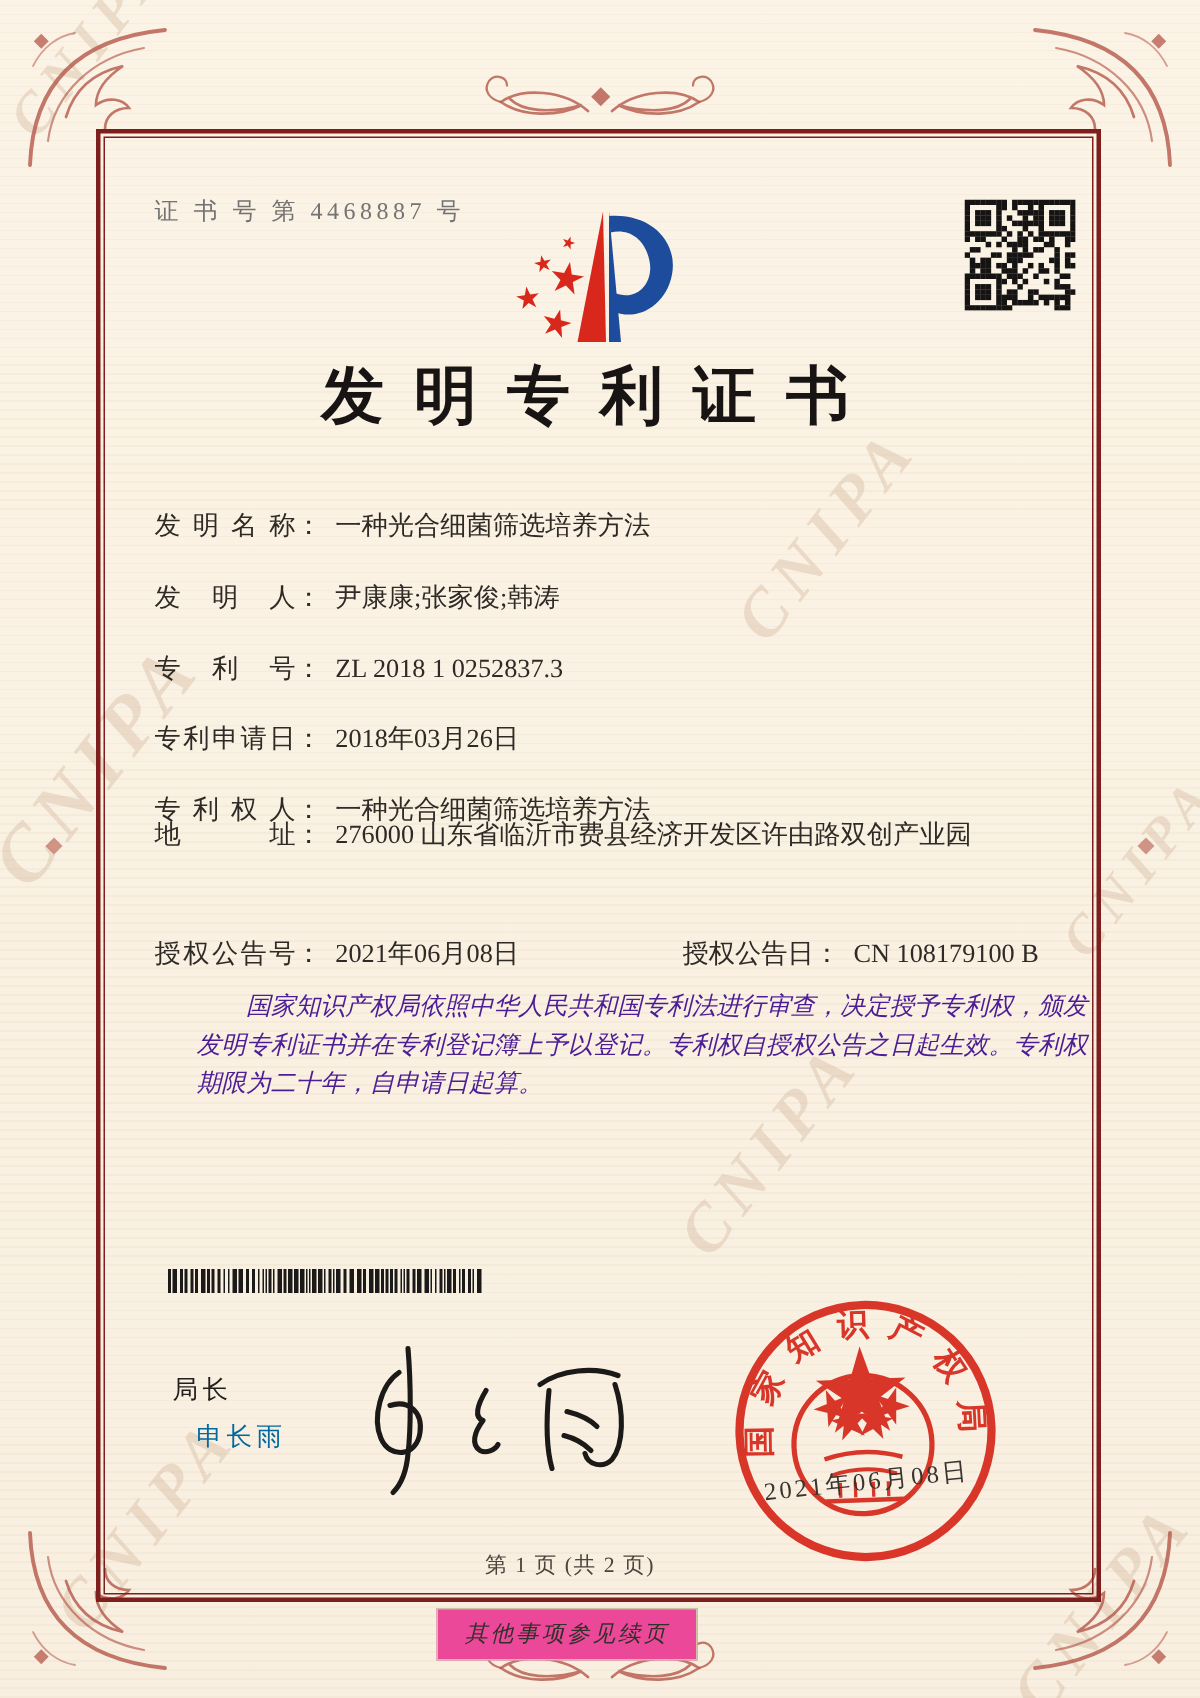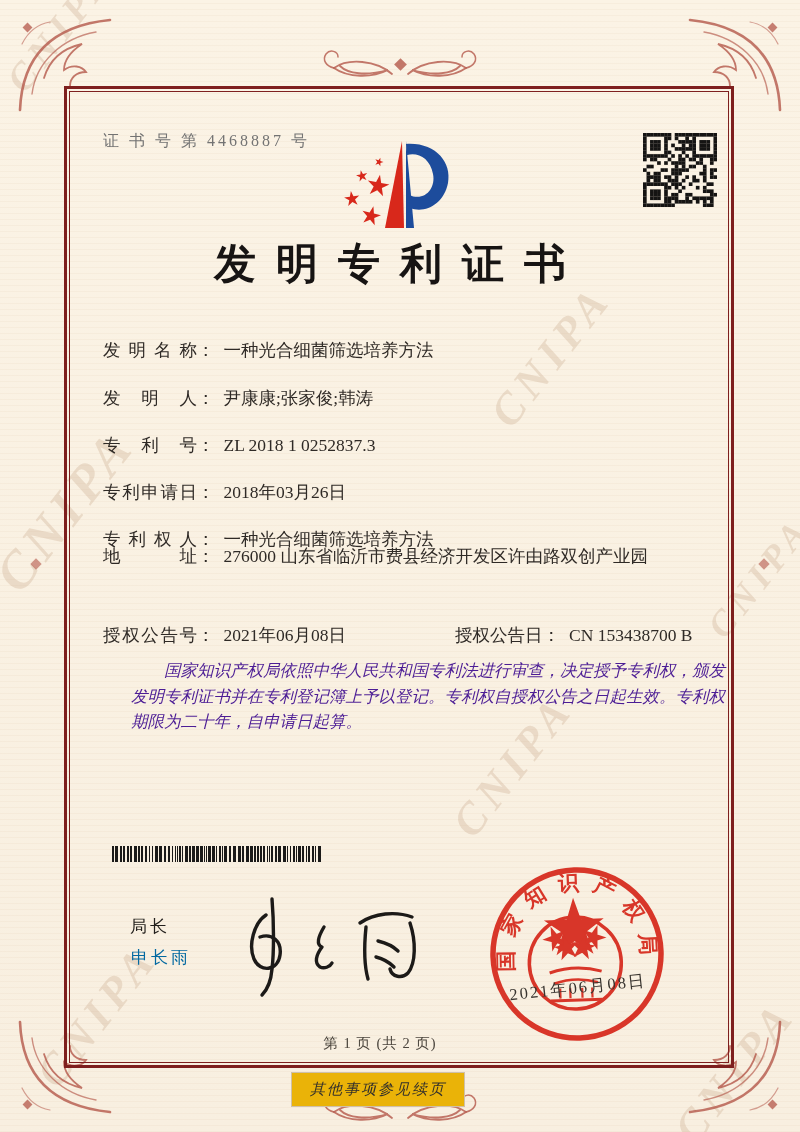--- a/index.html
+++ b/index.html
@@ -32,30 +32,30 @@
           text-justify:inter-ideograph;vertical-align:bottom;}
   .colon{margin-right:9px;}
   .grant-right{position:absolute;left:352px;top:0;}
   
   .paras{position:absolute;left:103px;top:658px;width:608px;font-size:16.5px;
          line-height:25.5px;color:#4c1d95;font-style:italic;margin-left:28px;}
   .paras p{margin:0;text-indent:2em;}
   
   .barcode{position:absolute;left:112px;top:846px;}
   
-  .sig-title{position:absolute;left:115px;top:915px;font-size:17px;letter-spacing:3px;color:#23201d;margin-left:15px;}
+  .sig-title{position:absolute;left:115px;top:915px;font-size:17px;letter-spacing:3px;color:#23201d;}
   .sig-name{position:absolute;left:131px;top:946px;font-size:17px;letter-spacing:3px;color:#0369a1;}
   .sig-hand{position:absolute;left:228px;top:893px;}
   
   .seal{position:absolute;left:485px;top:862px;transform:rotate(-2deg);}
   
   .page-indicator{position:absolute;left:0;width:760px;top:1034px;text-align:center;
                   font-size:14.5px;color:#4a443c;letter-spacing:1px;}
   .cont-box{position:absolute;left:378px;top:1072px;transform:translateX(-50%);
-            background:#eab308;border:1px solid #cfc0a8;padding:7px 18px;
+            background:#ec4899;border:1px solid #cfc0a8;padding:7px 18px;
             font-size:15px;font-style:italic;color:#33302b;letter-spacing:2px;white-space:nowrap;}
 </style>
 </head>
 <body>
 
 <div class="page">
 
   <div class="wm" style="left:-14px;top:6px;font-size:38px;">CNIPA</div>
   <div class="wm" style="left:468px;top:330px;">CNIPA</div>
   <div class="wm" style="left:-30px;top:480px;font-size:52px;">CNIPA</div>
@@ -372,21 +372,21 @@
   <div class="row" style="top:527px">
     <span class="flabel">专利权人</span><span class="colon">：</span><span>一种光合细菌筛选培养方法</span>
   </div>
   <div class="row" style="top:544px">
     <span class="flabel">地址</span><span class="colon">：</span><span>276000 山东省临沂市费县经济开发区许由路双创产业园</span>
   </div>
 
   <div class="row" style="top:623px">
     <span class="flabel">授权公告号</span><span class="colon">：</span><span>2021年06月08日</span>
     <span class="grant-right">
-      <span>授权公告日</span><span class="colon">：</span><span>CN 153438700 B</span>
+      <span>授权公告日</span><span class="colon">：</span><span>CN 108179100 B</span>
     </span>
   </div>
 
   <div class="paras">
     <p>国家知识产权局依照中华人民共和国专利法进行审查，决定授予专利权，颁发发明专利证书并在专利登记簿上予以登记。专利权自授权公告之日起生效。专利权期限为二十年，自申请日起算。</p>
   </div>
 
   <svg class="barcode" width="212" height="16" viewBox="0 0 212 16" id="barcode">
       <rect x="0" y="0" width="2" height="16" fill="#1b1a19"></rect>
       <rect x="3" y="0" width="3" height="16" fill="#1b1a19"></rect>

